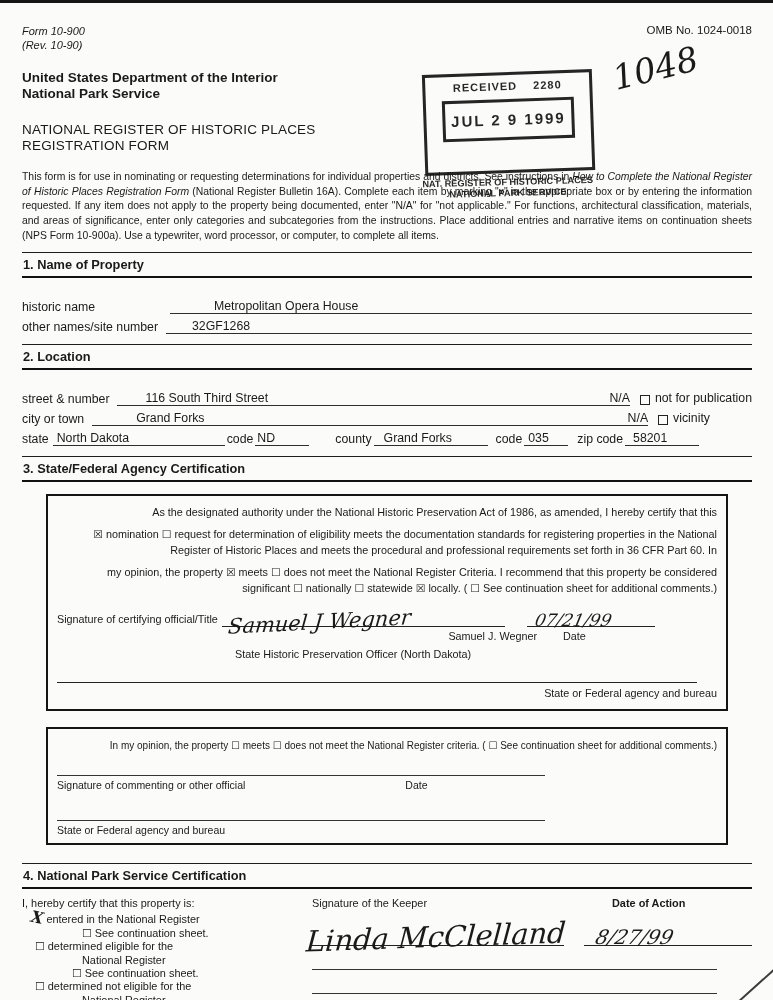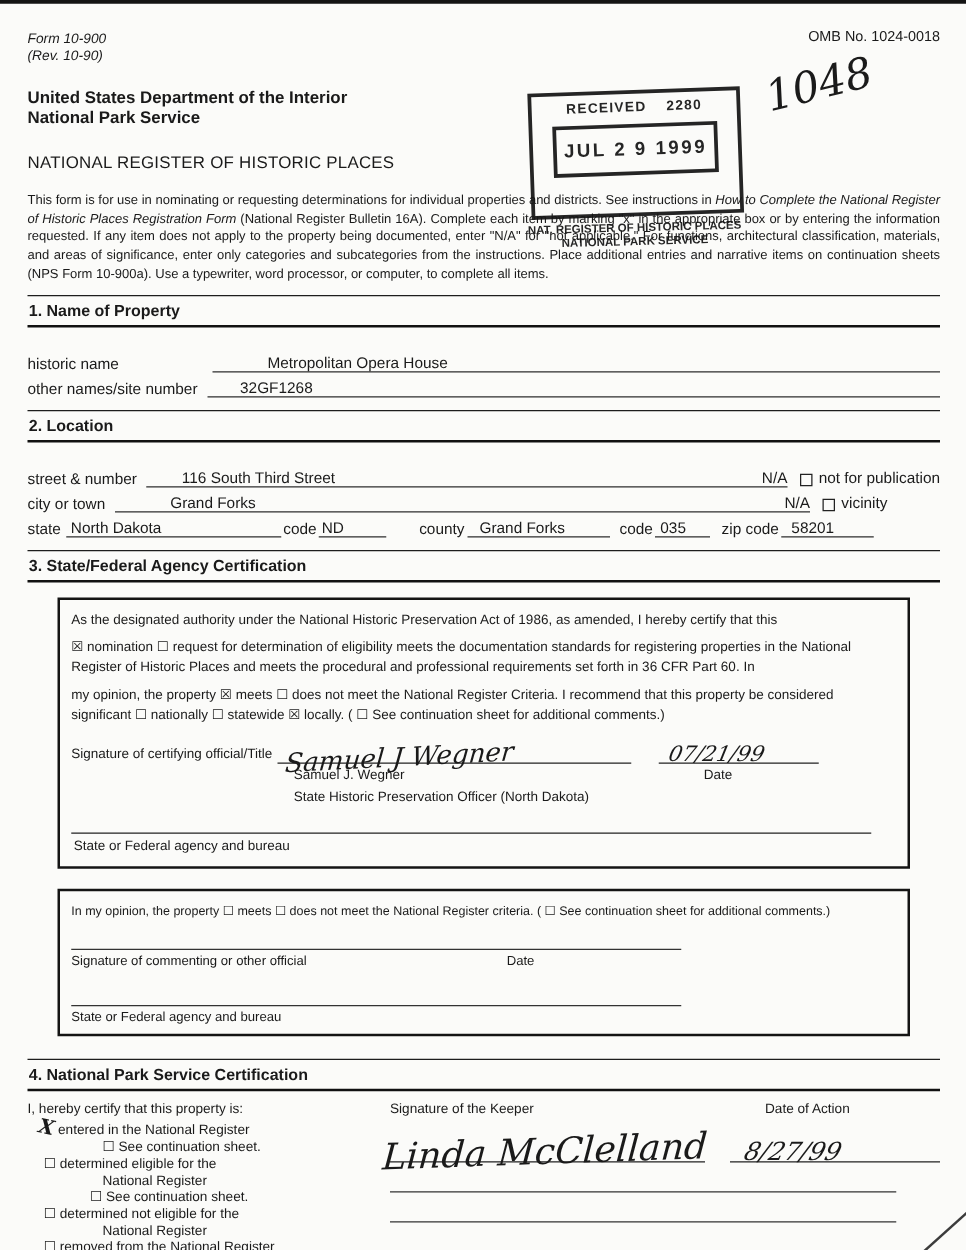--- a/index.html
+++ b/index.html
@@ -42,21 +42,21 @@
 
   
   .frow { display:flex; align-items:flex-end; font-size:12.3px; height:20px; white-space:nowrap; }
   .flabel { padding-right:8px; }
   .fill { flex:1; border-bottom:1.5px solid #2e2e2e; display:flex; justify-content:space-between; align-items:flex-end; min-width:0; }
   .useg { border-bottom:1.5px solid #2e2e2e; display:inline-block; }
   .cb { display:inline-block; width:8px; height:8px; border:1.3px solid #222; margin:0 5px 1px 10px; flex:none; }
   .trail { padding-bottom:1px; }
 
   
-  .cert-box { border:2.2px solid #141414; margin:12px 24px 16px 24px; padding:9px 9px 5px 9px; font-size:10.8px; line-height:15.5px; }
+  .cert-box { border:2.2px solid #141414; margin:12px 24px 16px 24px; padding:9px 9px 5px 9px; font-size:10.8px; line-height:15.5px;text-align:right; }
   .cert-box p { margin:0 0 7px; }
   .sig-row { display:flex; align-items:flex-end; margin-top:14px; }
   .sig-row .flabel { font-size:10.8px; padding-right:4px; }
   .sigline { flex:1; border-bottom:1.5px solid #222; position:relative; height:16px; max-width:300px; }
   .dateline { width:128px; border-bottom:1.5px solid #222; position:relative; height:16px; margin-left:22px; margin-right:62px; }
   .script-sig { position:absolute; left:6px; bottom:-4px; font-size:21px; white-space:nowrap; transform:rotate(-3deg) skewX(-8deg); }
   .script-date { position:absolute; left:8px; bottom:-2px; font-size:17px; white-space:nowrap; transform:skewX(-12deg); }
   .under-sig { display:flex; font-size:10.8px; margin-top:2px; }
   .under-sig .ind { width:178px; flex:none; }
   .under-sig .nm { width:302px; flex:none; }
@@ -68,21 +68,21 @@
   .b2labels .d { margin-left:160px; }
 
   
   .s4-wrap { display:flex; margin-top:8px; }
   .s4-left { width:278px; flex:none; font-size:10.9px; line-height:13.4px; }
   .s4-left .intro { margin-bottom:1px; }
   .L1{padding-left:13px} .L3{padding-left:50px} .L2b{padding-left:60px}
   .hand-x { font-size:16px; font-weight:bold; display:inline-block; transform:rotate(12deg); margin:0 3px 0 -4px; }
   .s4-right { flex:1; padding-left:12px; font-size:10.9px; }
   .s4-right .labels { display:flex; }
-  .s4-right .labels .dl { margin-left:auto; width:140px; }
+  .s4-right .labels .dl { margin-left:auto; width:140px;font-weight:bold; }
   .keeper-sig-row { display:flex; align-items:flex-end; margin-top:22px; }
   .keeperline { flex:1; border-bottom:1.6px solid #222; position:relative; height:14px; }
   .keeper-script { position:absolute; left:-6px; bottom:-9px; font-size:29px; white-space:nowrap; transform:rotate(-2deg) skewX(-6deg); }
   .actiondate { width:168px; border-bottom:1.6px solid #222; position:relative; height:14px; margin-left:20px; }
   .action-script { position:absolute; left:12px; bottom:-4px; font-size:20px; white-space:nowrap; transform:skewX(-14deg); }
   .blankline { border-bottom:1.5px solid #333; width:92%; height:23px; }
 </style>
 </head>
 <body>
 
@@ -95,20 +95,21 @@
       <div>(Rev. 10-90)</div>
     </div>
     <div class="omb">OMB No. 1024-0018</div>
   </div>
   <div class="dept">
     <div>United States Department of the Interior</div>
     <div>National Park Service</div>
   </div>
   <div class="form-title">
     <div>NATIONAL REGISTER OF HISTORIC PLACES</div>
+    <div>REGISTRATION FORM</div>
   </div>
 
   <div class="stamp">
     <div class="stamp-outer">
       <div class="stamp-r1">
         <span>RECEIVED</span>
         <span>2280</span>
       </div>
       <div class="stamp-inner">JUL 2 9 1999</div>
     </div>

